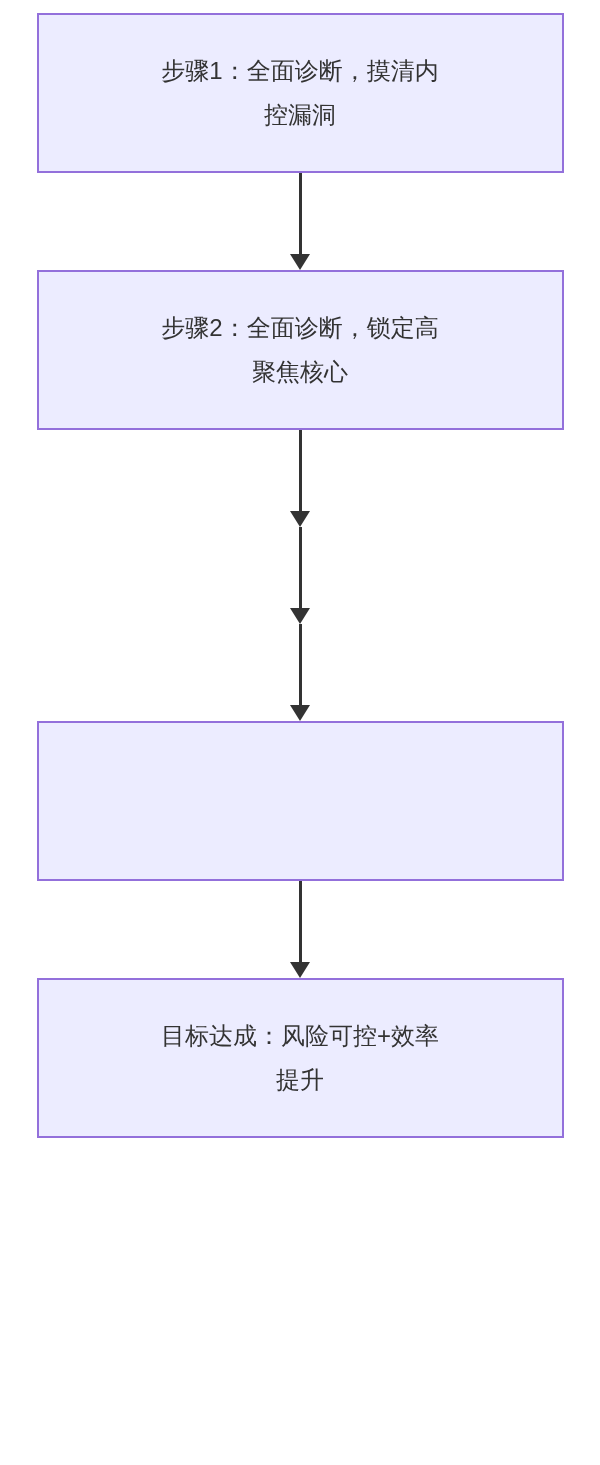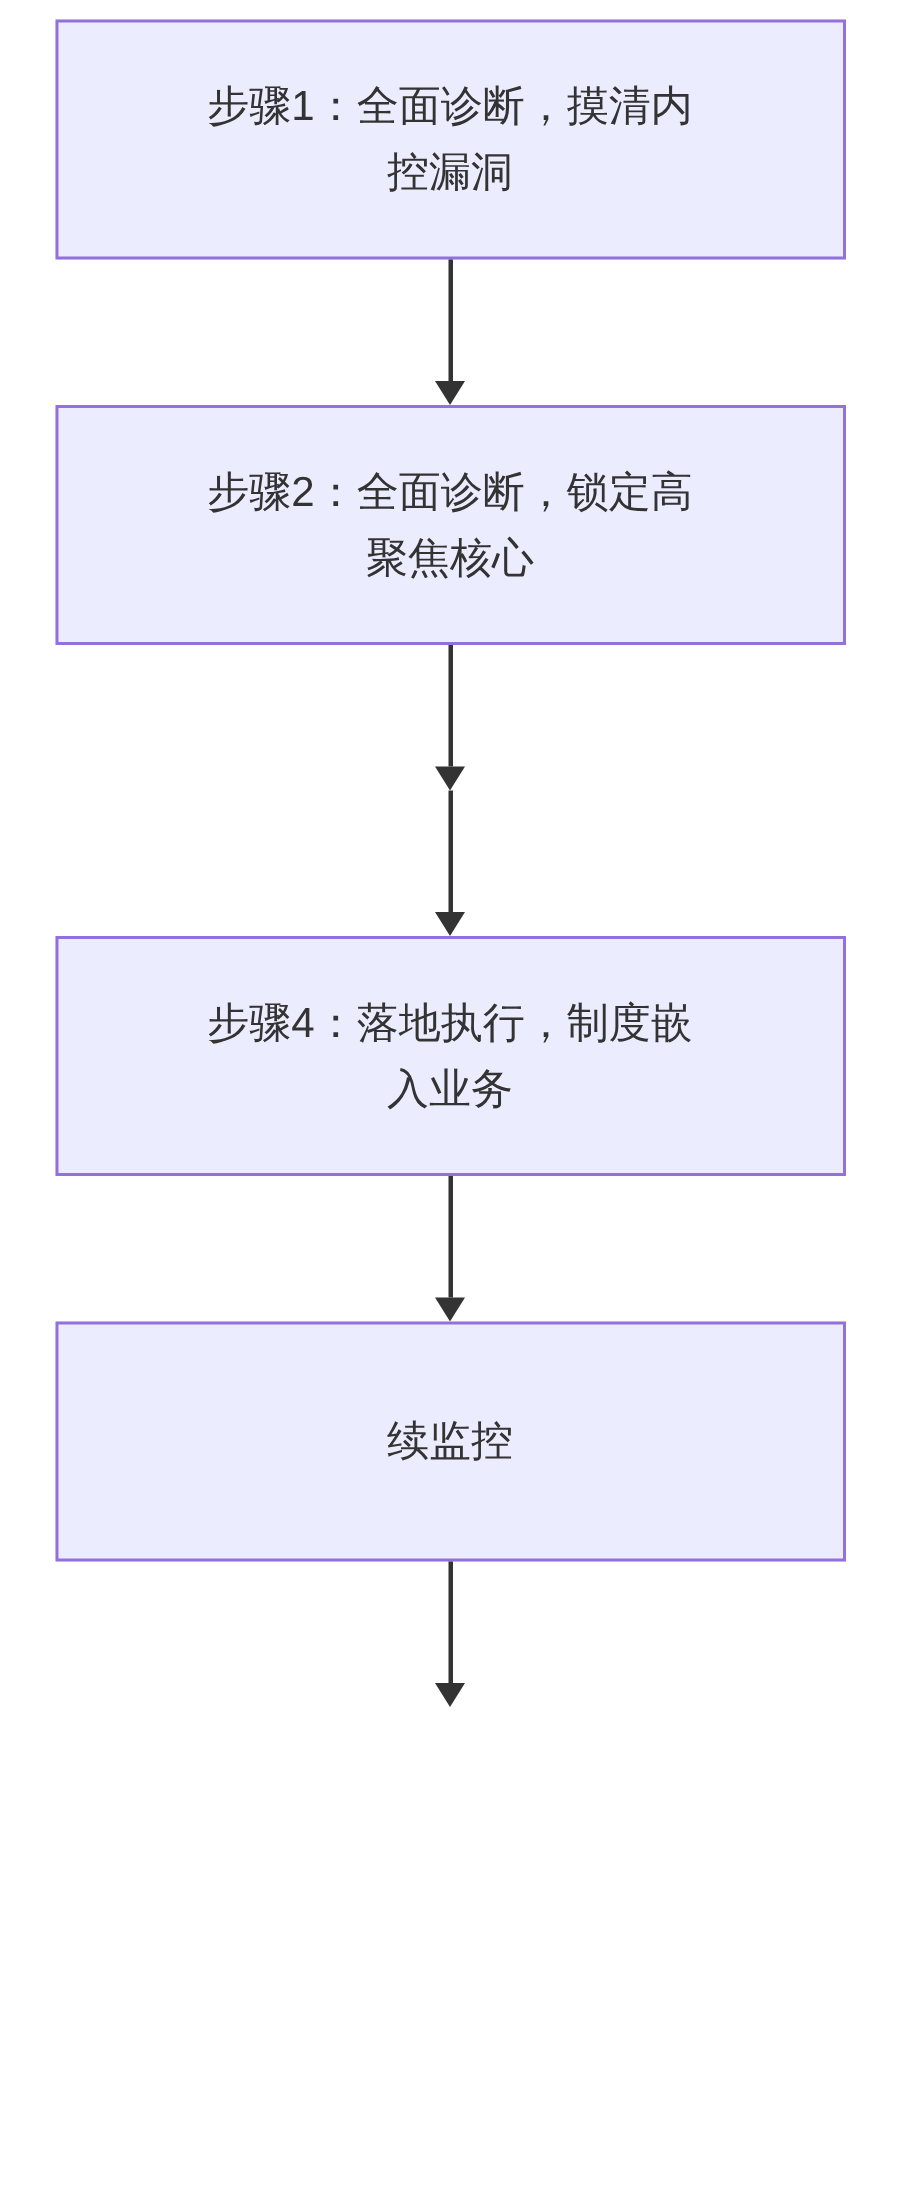--- a/index.html
+++ b/index.html
@@ -23,21 +23,21 @@
     height: 160px;
     flex: 0 0 160px;
     background: var(--node-fill, #ECECFF);
     border: 2px solid var(--node-border, #9370DB);
     display: flex;
     align-items: center;
     justify-content: center;
   }
   .node-label {
     color: var(--text-color, #333333);
-    font-size: 28px;
+    font-size: 24px;
     line-height: 44px;
     text-align: center;
     white-space: nowrap;
   }
   .arrow {
     width: 20px;
     height: 97px;
     flex: 0 0 97px;
     display: flex;
     flex-direction: column;
@@ -85,37 +85,36 @@
     <div class="arrow-line"></div>
     <div class="arrow-head"></div>
   </div>
 
 
   <div class="arrow">
     <div class="arrow-line"></div>
     <div class="arrow-head"></div>
   </div>
 
+
+  <div class="arrow">
+    <div class="arrow-line"></div>
+    <div class="arrow-head"></div>
+  </div>
+
   <div class="node">
     <div class="node-label">
-      <div>步骤4：落地执行，制度嵌</div>
-      <div>入业务</div>
     </div>
   </div>
 
   <div class="arrow">
     <div class="arrow-line"></div>
     <div class="arrow-head"></div>
   </div>
 
   <div class="node">
     <div class="node-label">
-      <div>续监控</div>
+      <div>目标达成：风险可控+效率</div>
+      <div>提升</div>
     </div>
   </div>
-
-  <div class="arrow">
-    <div class="arrow-line"></div>
-    <div class="arrow-head"></div>
-  </div>
-
 
 </div>
 
 </body></html>

